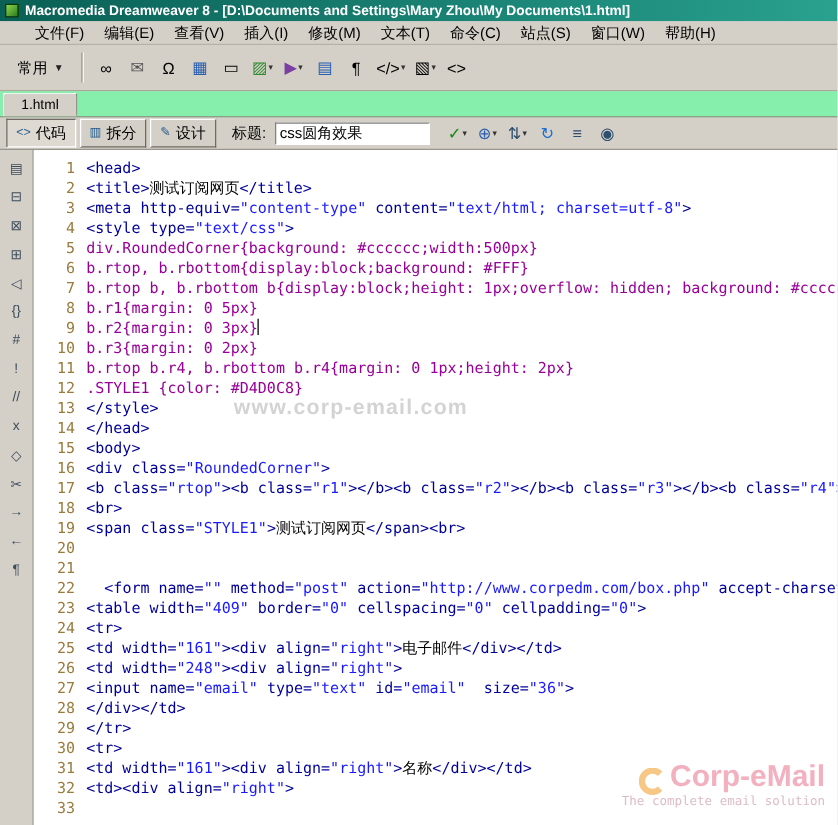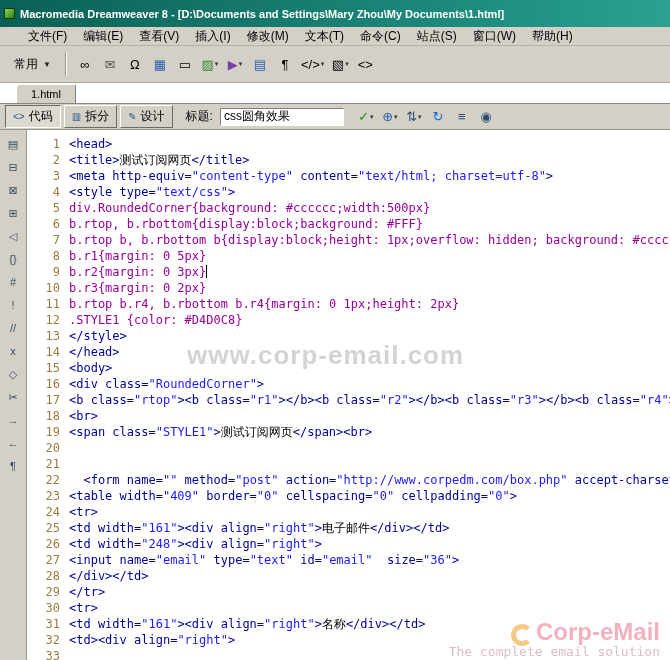--- a/index.html
+++ b/index.html
@@ -1,41 +1,41 @@
 <!DOCTYPE html>
 <html><head>
 <meta charset="utf-8">
 <style>
   * { margin:0; padding:0; box-sizing:border-box; }
   html,body { width:670px; height:660px; overflow:hidden; }
   body { font-family:"Liberation Sans","DejaVu Sans",sans-serif; background:#d4d0c8; font-size:12px; color:#000; }
 
-  .titlebar { height:27px; background:linear-gradient(90deg,#0a6055,#1e8c7d 70%,#2aa18f);
+  .titlebar { height:17px; background:linear-gradient(90deg,#0a6055,#1e8c7d 70%,#2aa18f);
     display:flex; align-items:center; padding:0 4px; gap:5px; }
   .app-icon { width:11px; height:11px; background:linear-gradient(135deg,#8fd84a,#2c7a1e);
     border:1px solid #0a3a08; flex:0 0 auto; }
   .title-text { color:#fff; font-weight:bold; font-size:11px; white-space:nowrap; overflow:hidden; }
 
   .menubar { height:19px; display:flex; align-items:center; background:#d4d0c8;
     border-bottom:1px solid #b6b2aa; padding-left:20px; }
   .menu-item { padding:2px 8px; cursor:default; white-space:nowrap; }
 
   .insertbar { height:37px; display:flex; align-items:center; background:#d4d0c8;
     border-bottom:1px solid #aca899; padding:0 6px; }
   .category-btn { display:flex; align-items:center; gap:5px; padding:3px 7px;
     border:1px solid transparent; }
   .cat-arrow { font-size:8px; color:#222; }
   .vsep { width:2px; height:24px; border-left:1px solid #9a968e; border-right:1px solid #fff; margin:0 6px; }
   .iconrow { display:flex; align-items:center; gap:1px; }
   .icon-btn { min-width:24px; height:24px; display:flex; align-items:center; justify-content:center;
     font-size:13px; border:1px solid transparent; padding:0 2px; }
   .dd { font-size:7px; margin-left:1px; color:#333; }
 
-  .tabbar { height:21px; background:#ffffff; display:flex; align-items:flex-end;
-    padding-left:16px; border-bottom:1px solid #8a867e; }
+  .tabbar { height:21px; background:#86efac; display:flex; align-items:flex-end;
+    padding-left:2px; border-bottom:1px solid #8a867e; }
   .tab { background:#d4d0c8; border:1px solid #808080; border-bottom:none; border-top-color:#fff;
     border-left-color:#fff; border-radius:3px 3px 0 0; padding:3px 14px 3px; font-size:11px; }
 
   .doctoolbar { height:26px; background:#d4d0c8; display:flex; align-items:center; gap:3px;
     padding:0 5px; border-bottom:1px solid #9a968e; }
   .view-btn { display:flex; align-items:center; gap:4px; font-size:12px; padding:2px 7px;
     background:#d4d0c8; border:1px solid; border-color:#fff #6d6a64 #6d6a64 #fff; white-space:nowrap; }
   .view-btn.active { border-color:#6d6a64 #fff #fff #6d6a64; background:#dedad2; }
   .bicon { font-size:10px; color:#245a8c; }
   .title-label { margin-left:10px; white-space:nowrap; }
@@ -57,30 +57,30 @@
   .gutter { width:42px; text-align:right; padding-right:9px; color:#9a7b3d; flex:0 0 auto; }
   .ln { height:16px; }
   .code-lines { flex:1; overflow:hidden; }
   .cl { height:16px; white-space:pre; overflow:hidden; }
   .sx-t { color:#000099; }
   .sx-v { color:#1a1aff; }
   .sx-c { color:#990099; }
   .sx-x { color:#000; }
   .cursor { display:inline-block; width:1px; height:13px; background:#000; vertical-align:-2px; }
 
-  .wm-center { position:absolute; left:160px; top:198px; font-size:26px; font-weight:bold;
+  .wm-center { position:absolute; left:160px; top:198px; font-size:17px; font-weight:bold;
     color:#c9c9c9; opacity:.8; letter-spacing:1px; pointer-events:none;
-    font-family:"Liberation Sans",sans-serif;margin-top:19px; }
+    font-family:"Liberation Sans",sans-serif; }
   .wm-logo { position:absolute; right:10px; bottom:10px; text-align:right; pointer-events:none; }
   .logo-row { display:flex; align-items:flex-start; justify-content:flex-end; gap:3px; }
   .logo-arc { width:22px; height:22px; border-radius:50%; border:5px solid #f2a435;
     border-right-color:transparent; opacity:.6; }
   .logo-text { font-size:24px; font-weight:bold; color:#f3b0bf;
     font-family:"Liberation Sans",sans-serif; }
-  .logo-tag { font-size:13px; color:#ddbdc4; margin-top:-2px; }
+  .logo-tag { font-size:10px; color:#ddbdc4; margin-top:-2px; }
 </style>
 </head>
 <body>
 
 <div>
 
   <div class="titlebar">
     <span class="app-icon"></span>
     <span class="title-text">Macromedia Dreamweaver 8 - [D:\Documents and Settings\Mary Zhou\My Documents\1.html]</span>
   </div>

